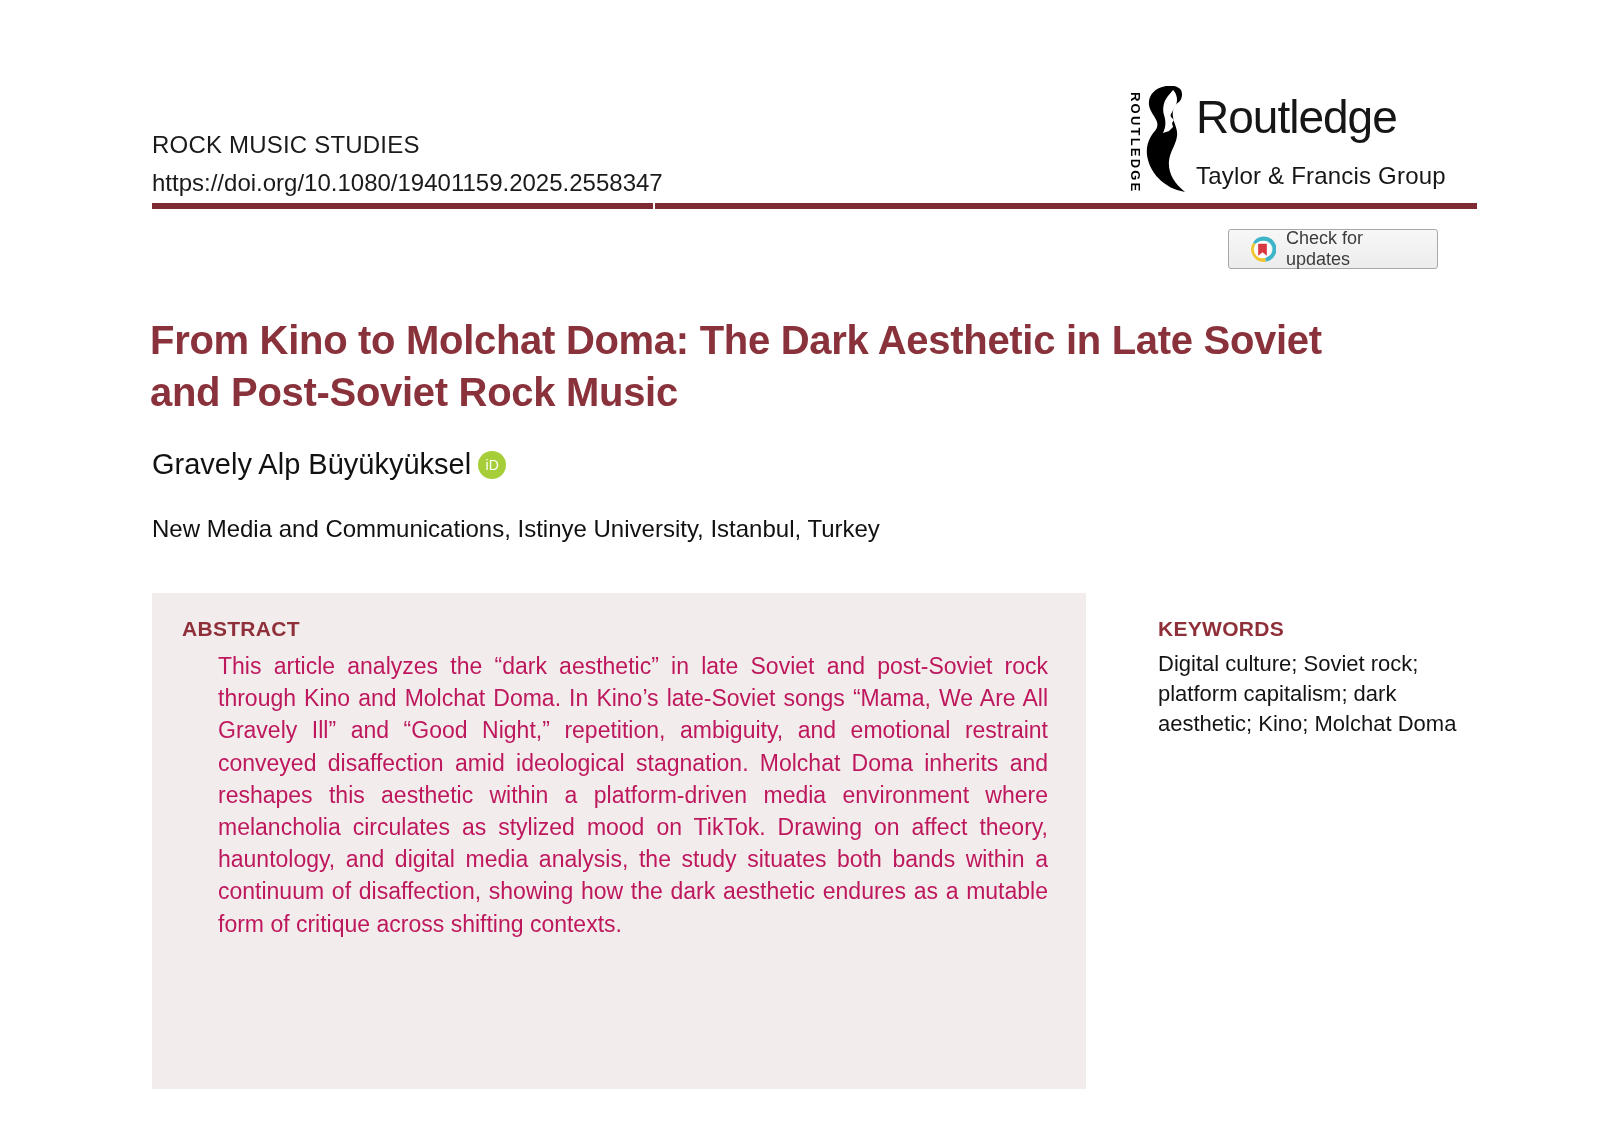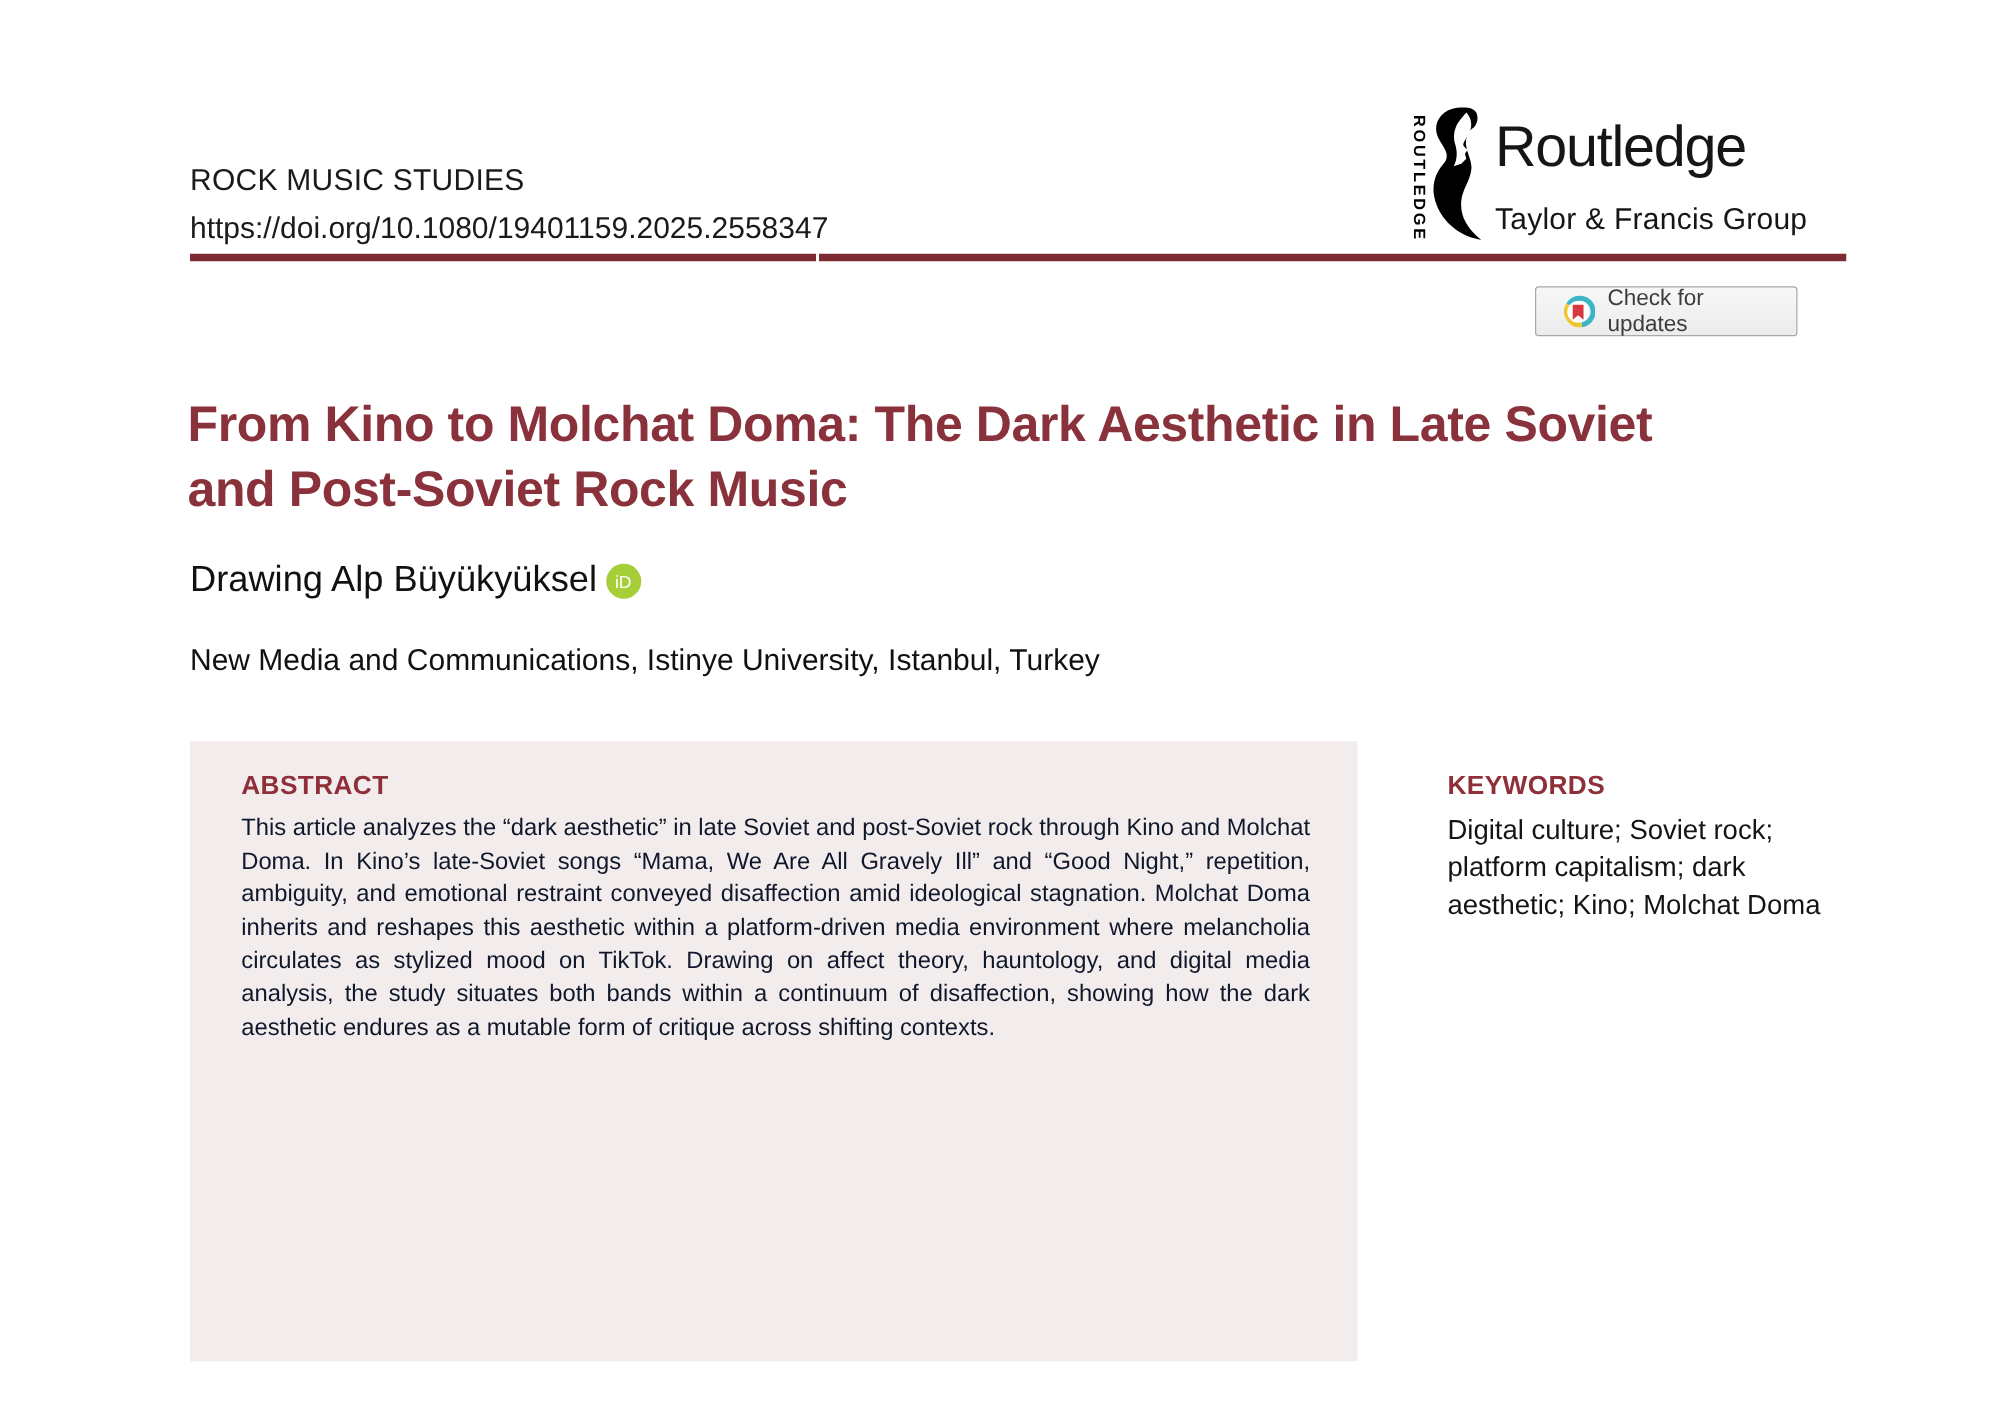--- a/index.html
+++ b/index.html
@@ -67,29 +67,30 @@
     display: inline-flex; align-items: center; justify-content: center;
     margin-left: 7px; cursor: pointer;
   }
   .affiliation { position: absolute; left: 152px; top: 515px; font-size: 24px; color: #111; }
 
   
   .abstract-box {
     position: absolute; left: 152px; top: 593px;
     width: 934px; height: 496px;
     background: #f3eced;
-    padding: 24px 38px 30px 41px;
+    padding: 24px 38px 30px 30px;
   }
   .section-heading {
     font-size: 21px; font-weight: bold; color: #8e2f39; letter-spacing: 0.3px;
   }
   .abstract-text {
     margin-top: 9px;
-    font-size: 19px; line-height: 1.40; color: #0f172a;
+    font-size: 23px; line-height: 1.40; color: #be185d;
     text-align: justify;
+    margin-left: 36px;
   }
   .keywords-col { position: absolute; left: 1158px; top: 617px; width: 312px; }
   .keywords-text { margin-top: 8px; font-size: 22px; line-height: 1.36; color: #141414; }
 </style>
 </head>
 <body>
 
 <div class="page">
 
   <div class="journal-info">
@@ -121,21 +122,21 @@
         <circle cx="14" cy="14" r="9" fill="#fff"></circle>
         <path d="M9.5 8 h9 v12.5 l-4.5 -3.6 l-4.5 3.6 z" fill="#d8383f"></path>
       </svg>
     </span>
     <span class="updates-label">Check for updates</span>
   </div>
 
   <h1 class="article-title">From Kino to Molchat Doma: The Dark Aesthetic in Late Soviet and Post-Soviet Rock Music</h1>
 
   <div class="author-line">
-    <span class="author-name">Drawing Alp Büyükyüksel</span>
+    <span class="author-name">Gravely Alp Büyükyüksel</span>
     <span class="orcid-badge">iD</span>
   </div>
 
   <div class="affiliation">New Media and Communications, Istinye University, Istanbul, Turkey</div>
 
   <div class="abstract-box">
     <div class="section-heading">ABSTRACT</div>
     <div class="abstract-text">This article analyzes the “dark aesthetic” in late Soviet and post-Soviet rock through Kino and Molchat Doma. In Kino’s late-Soviet songs “Mama, We Are All Gravely Ill” and “Good Night,” repetition, ambiguity, and emotional restraint conveyed disaffection amid ideological stagnation. Molchat Doma inherits and reshapes this aesthetic within a platform-driven media environment where melancholia circulates as stylized mood on TikTok. Drawing on affect theory, hauntology, and digital media analysis, the study situates both bands within a continuum of disaffection, showing how the dark aesthetic endures as a mutable form of critique across shifting contexts.</div>
   </div>
 

